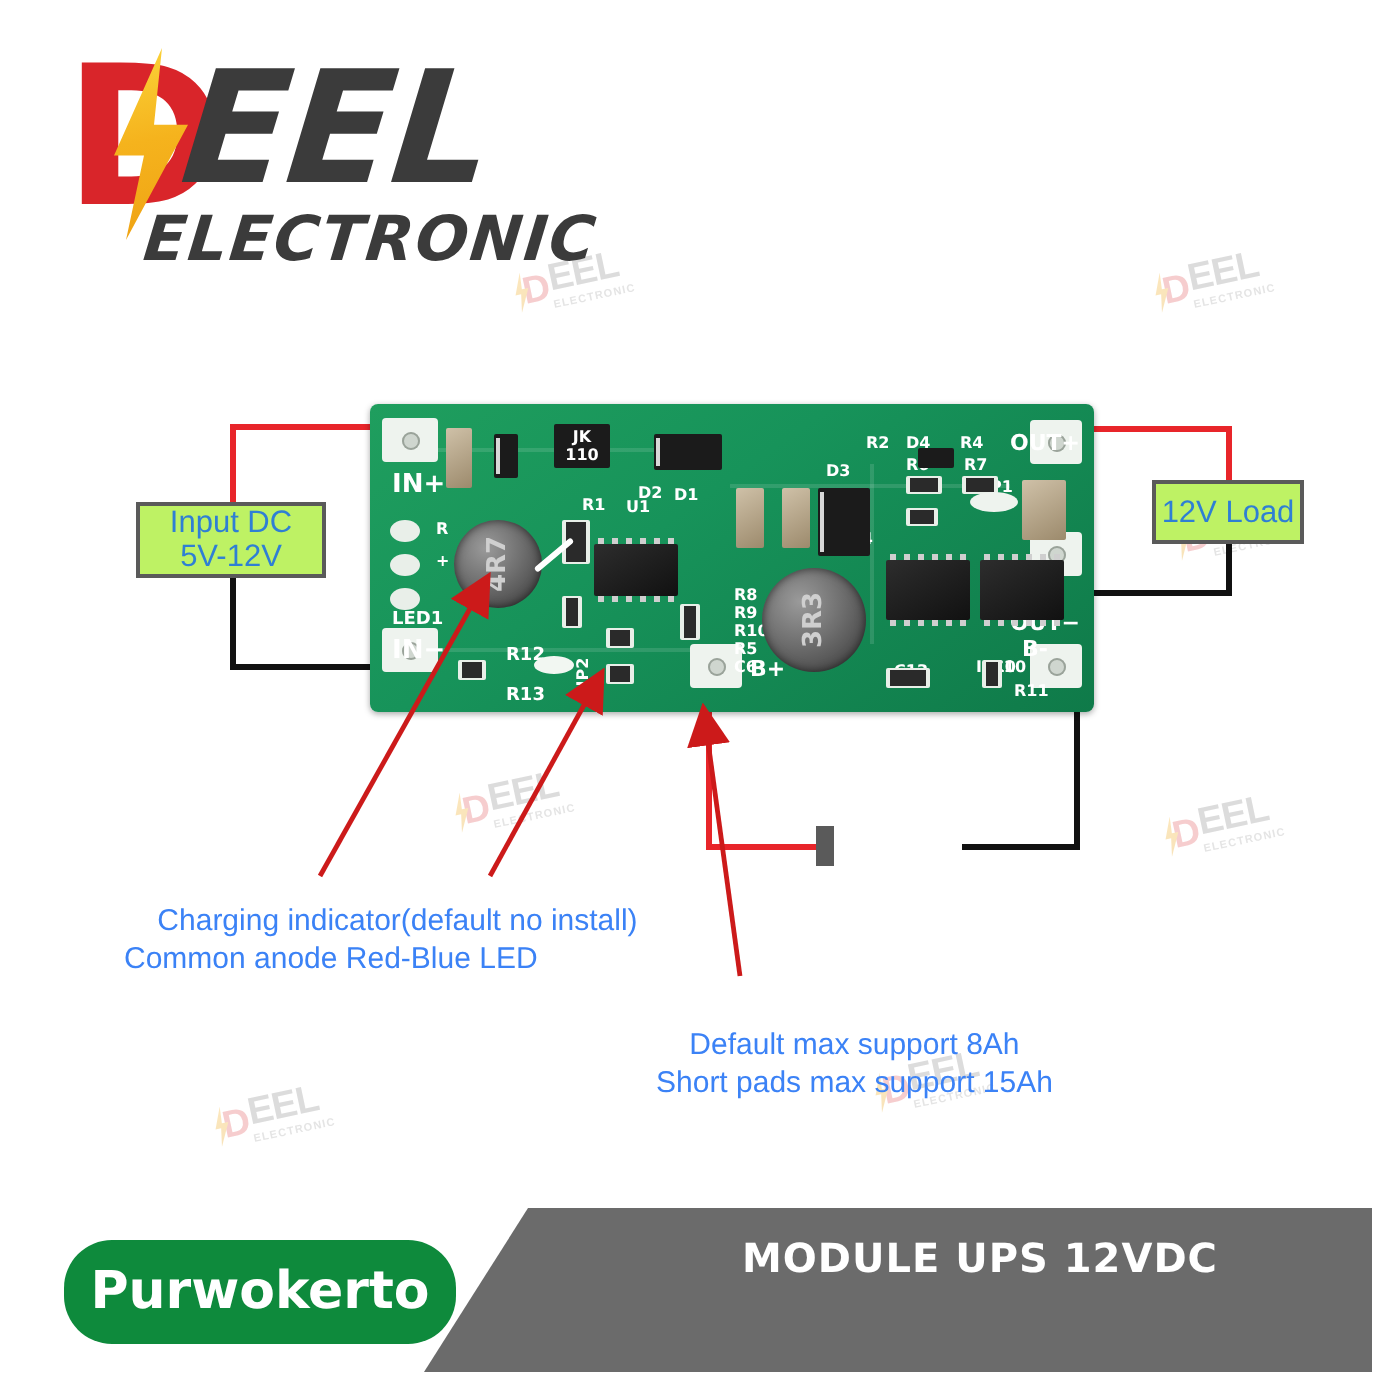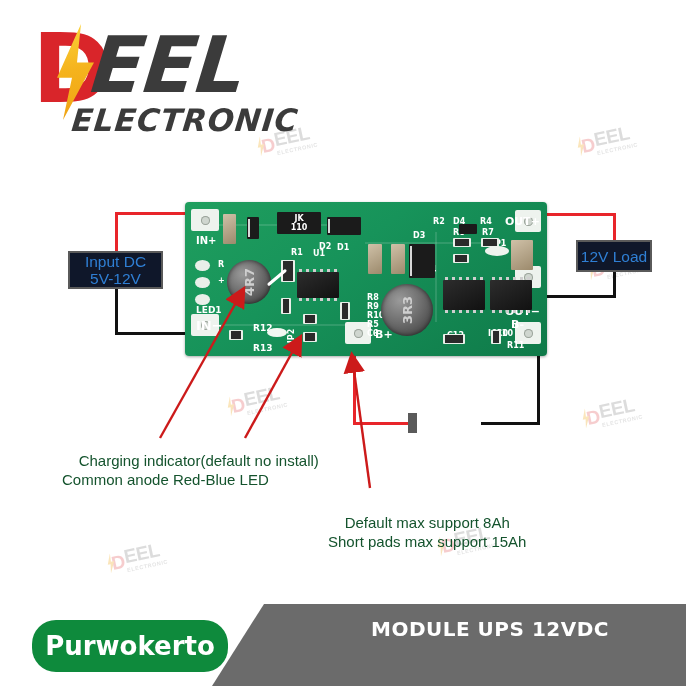--- a/index.html
+++ b/index.html
@@ -68,34 +68,34 @@
   }
 
   
   .wire { position: absolute; background: #111; }
   .wire.red { background: #e8252a; }
 
   
   .labelbox {
     position: absolute;
     border: 2px solid #5a5a5a;
-    background: #0f172a;
+    background: #bef264;
     color: #2f7fd4;
     font-size: 15.5px;
     line-height: 17px;
     text-align: center;
     display: flex; align-items: center; justify-content: center;
     font-family: "Liberation Sans", sans-serif;
     z-index: 6;
   }
 
   
   .caption {
     position: absolute;
-    color: #14532d;
+    color: #3b82f6;
     font-size: 15px;
     line-height: 19px;
     white-space: pre;
     font-family: "Liberation Sans", sans-serif;
     z-index: 6;
   }
 
   
   #pcb {
     position: absolute; left: 185px; top: 202px;
@@ -302,21 +302,21 @@
     <div class="pad" style="left:6px; top:112px; width:28px; height:22px;"></div>
     <div class="round-pad" style="left:10px; top:58px;"></div>
     <div class="round-pad" style="left:10px; top:75px;"></div>
     <div class="round-pad" style="left:10px; top:92px;"></div>
 
     <div class="pad" style="left:330px; top:8px; width:26px; height:22px;"></div>
     <div class="pad" style="left:330px; top:64px; width:26px; height:22px;"></div>
     <div class="pad" style="left:330px; top:120px; width:26px; height:22px;"></div>
     <div class="pad" style="left:160px; top:120px; width:26px; height:22px;"></div>
 
-    <div class="silk" style="left:11px; top:34px; font-size:10px;">IN+</div>
+    <div class="silk" style="left:11px; top:34px; font-size:13px;">IN+</div>
     <div class="silk" style="left:11px; top:104px; font-size:9px;">LED1</div>
     <div class="silk" style="left:11px; top:117px; font-size:13px;">IN−</div>
     <div class="silk" style="left:33px; top:59px; font-size:8px;">R</div>
     <div class="silk" style="left:33px; top:75px; font-size:8px;">+</div>
     <div class="silk" style="left:320px; top:14px; font-size:11px;">OUT+</div>
     <div class="silk" style="left:320px; top:104px; font-size:11px;">OUT−</div>
     <div class="silk" style="left:326px; top:117px; font-size:11px;">B-</div>
     <div class="silk" style="left:190px; top:127px; font-size:11px;">B+</div>
     <div class="silk" style="left:88px; top:41px; font-size:8px;padding-left:46px;">D2</div>
     <div class="silk" style="left:152px; top:42px; font-size:8px;">D1</div>
@@ -340,21 +340,21 @@
     <div class="silk" style="left:222px; top:141px; font-size:9px;margin-top:20px;">L2</div>
     <div class="silk" style="left:268px; top:92px; font-size:8px;">C3</div>
     <div class="silk" style="left:240px; top:64px; font-size:8px;">C4</div>
     <div class="silk" style="left:327px; top:52px; font-size:8px;">C5</div>
     <div class="silk" style="left:311px; top:128px; font-size:8px;">C10</div>
     <div class="silk" style="left:262px; top:130px; font-size:8px;">C12</div>
     <div class="silk" style="left:307px; top:38px; font-size:8px;">JP1</div>
     <div class="silk" style="left:100px; top:130px; font-size:8px; transform:rotate(-90deg);">JP2</div>
     <div class="silk" style="left:303px; top:128px; font-size:8px;">IC10</div>
 
-    <div class="jk" style="left:92px; top:10px; width:44px; height:22px;">JK<br>110</div>
+    <div class="jk" style="left:92px; top:10px; width:28px; height:22px;">JK<br>110</div>
     <div class="cap-t" style="left:38px; top:12px; width:13px; height:30px;"></div>
     <div class="diode" style="left:62px; top:15px; width:12px; height:22px;">
         <i></i>
       </div>
     <div class="diode" style="left:142px; top:15px; width:34px; height:18px;">
         <i></i>
       </div>
     <div class="diode" style="left:224px; top:42px; width:26px; height:34px;">
         <i></i>
       </div>

